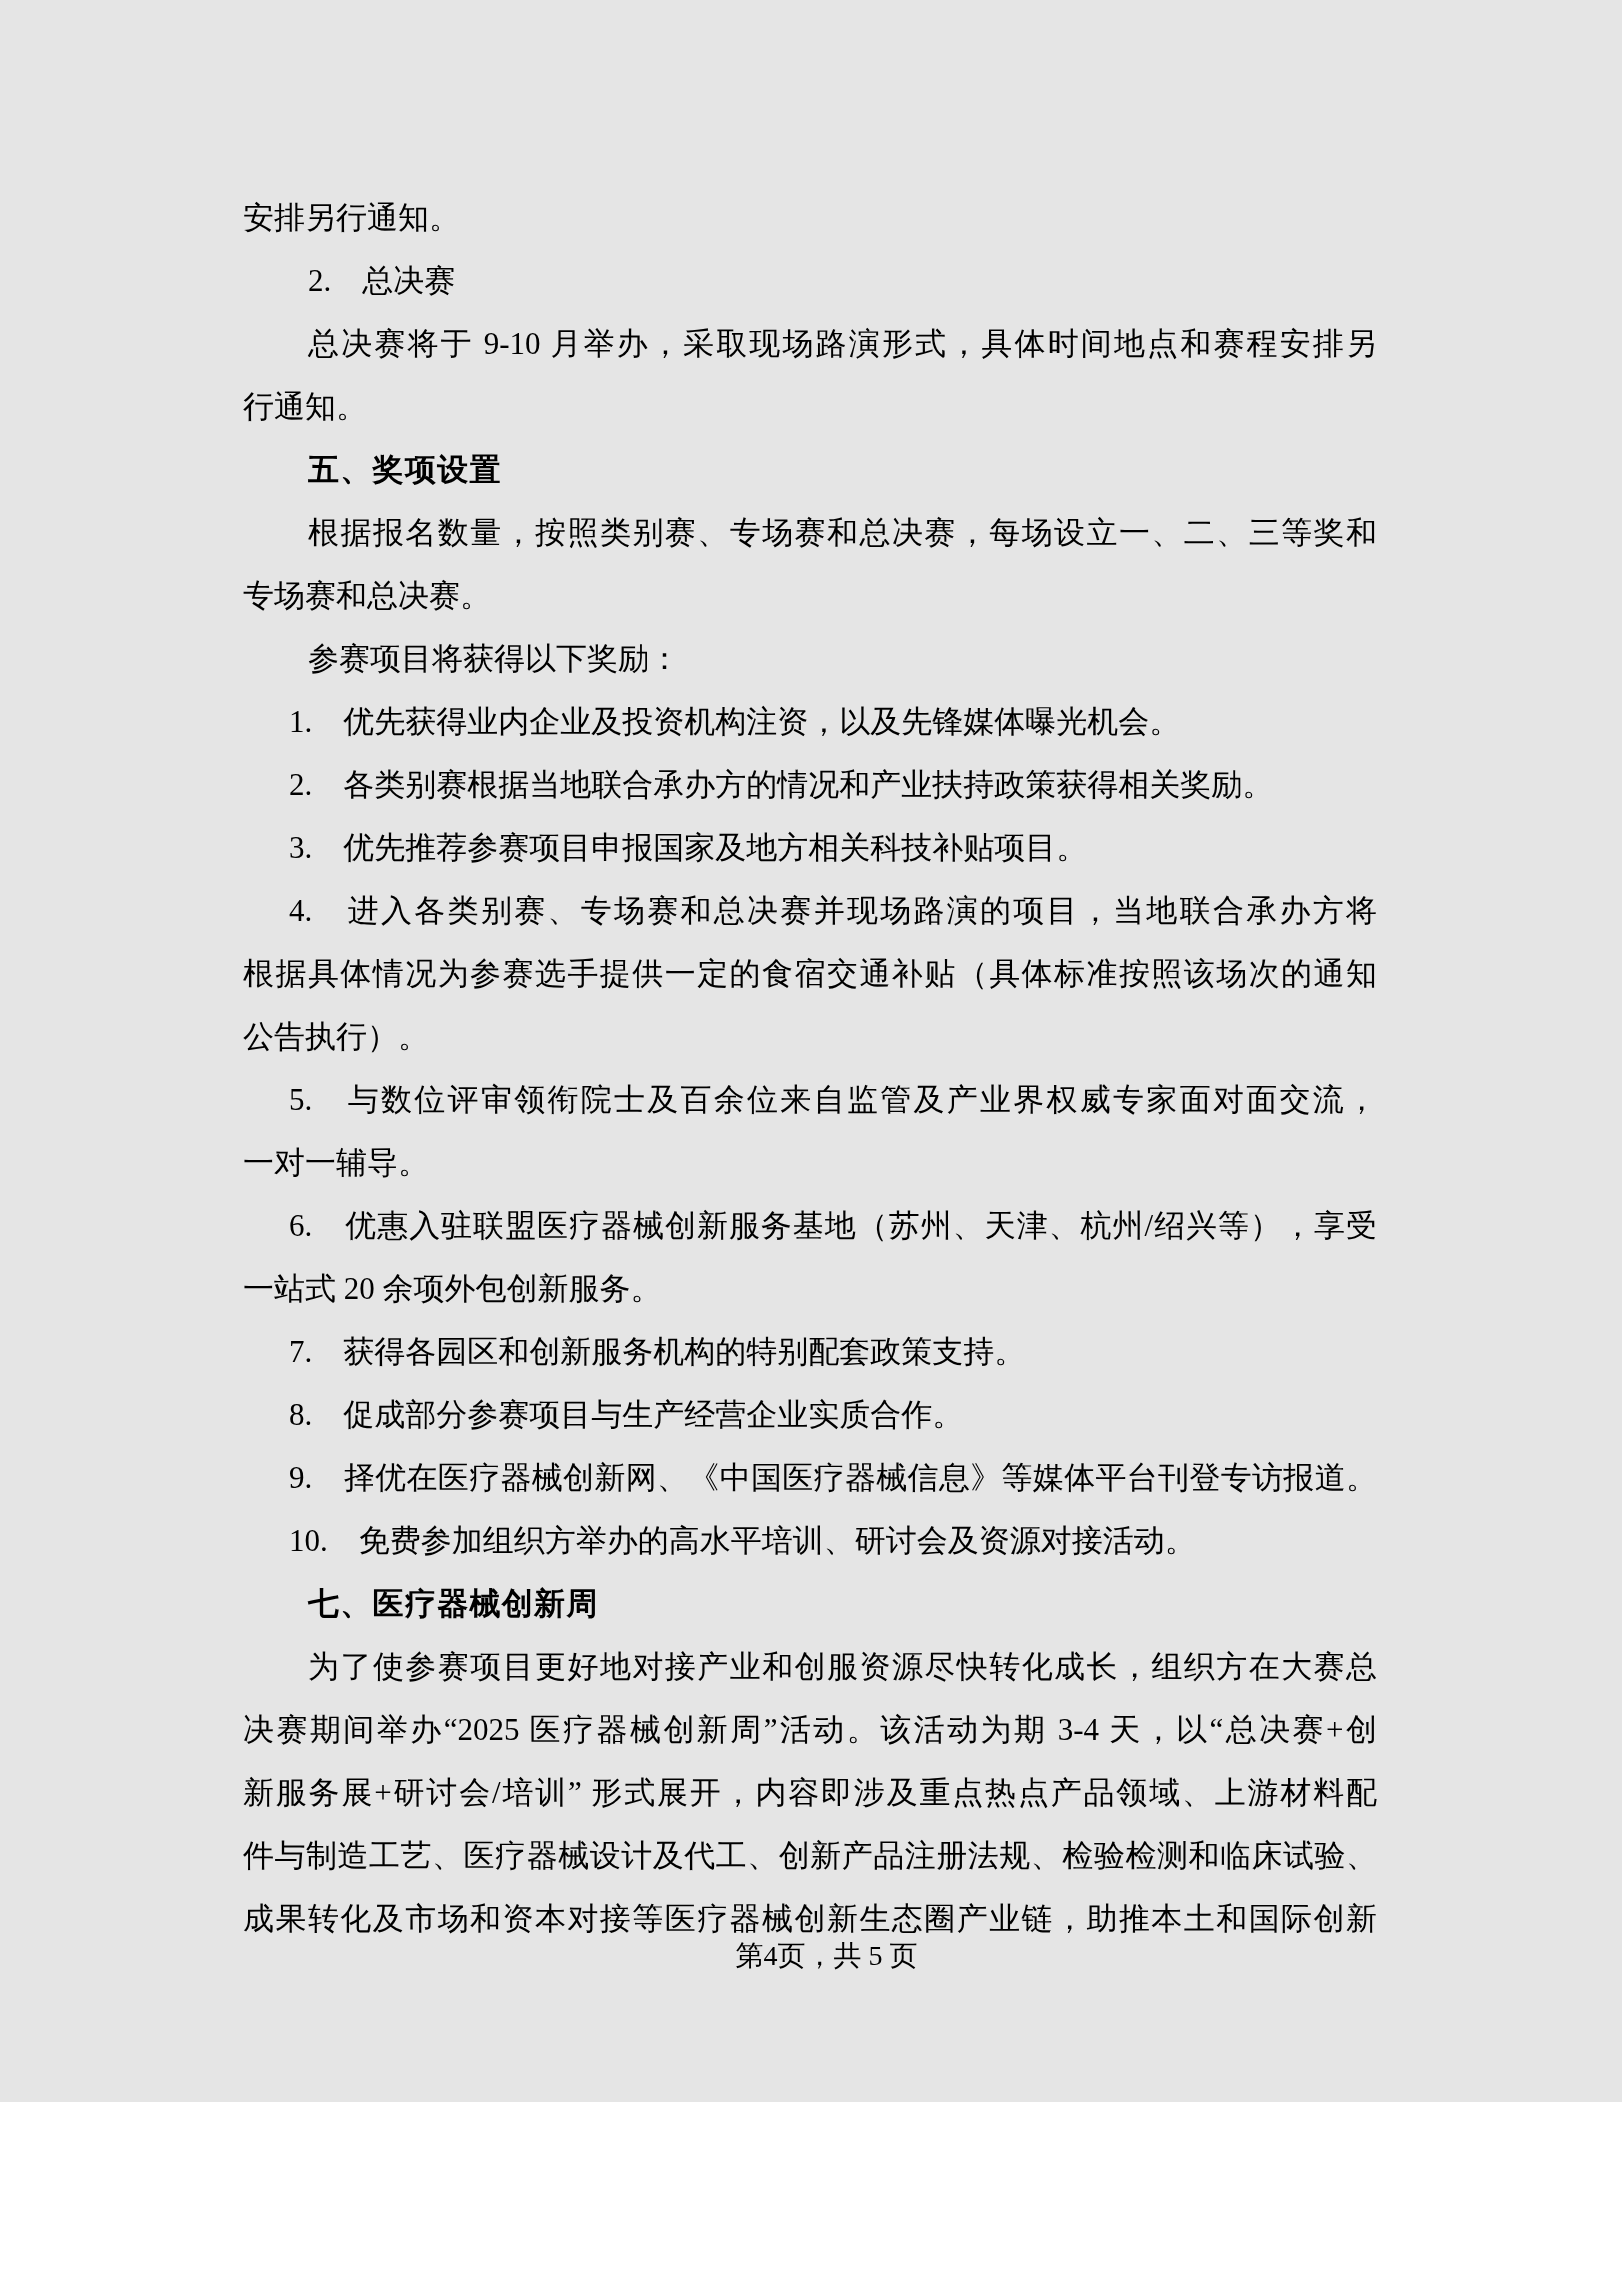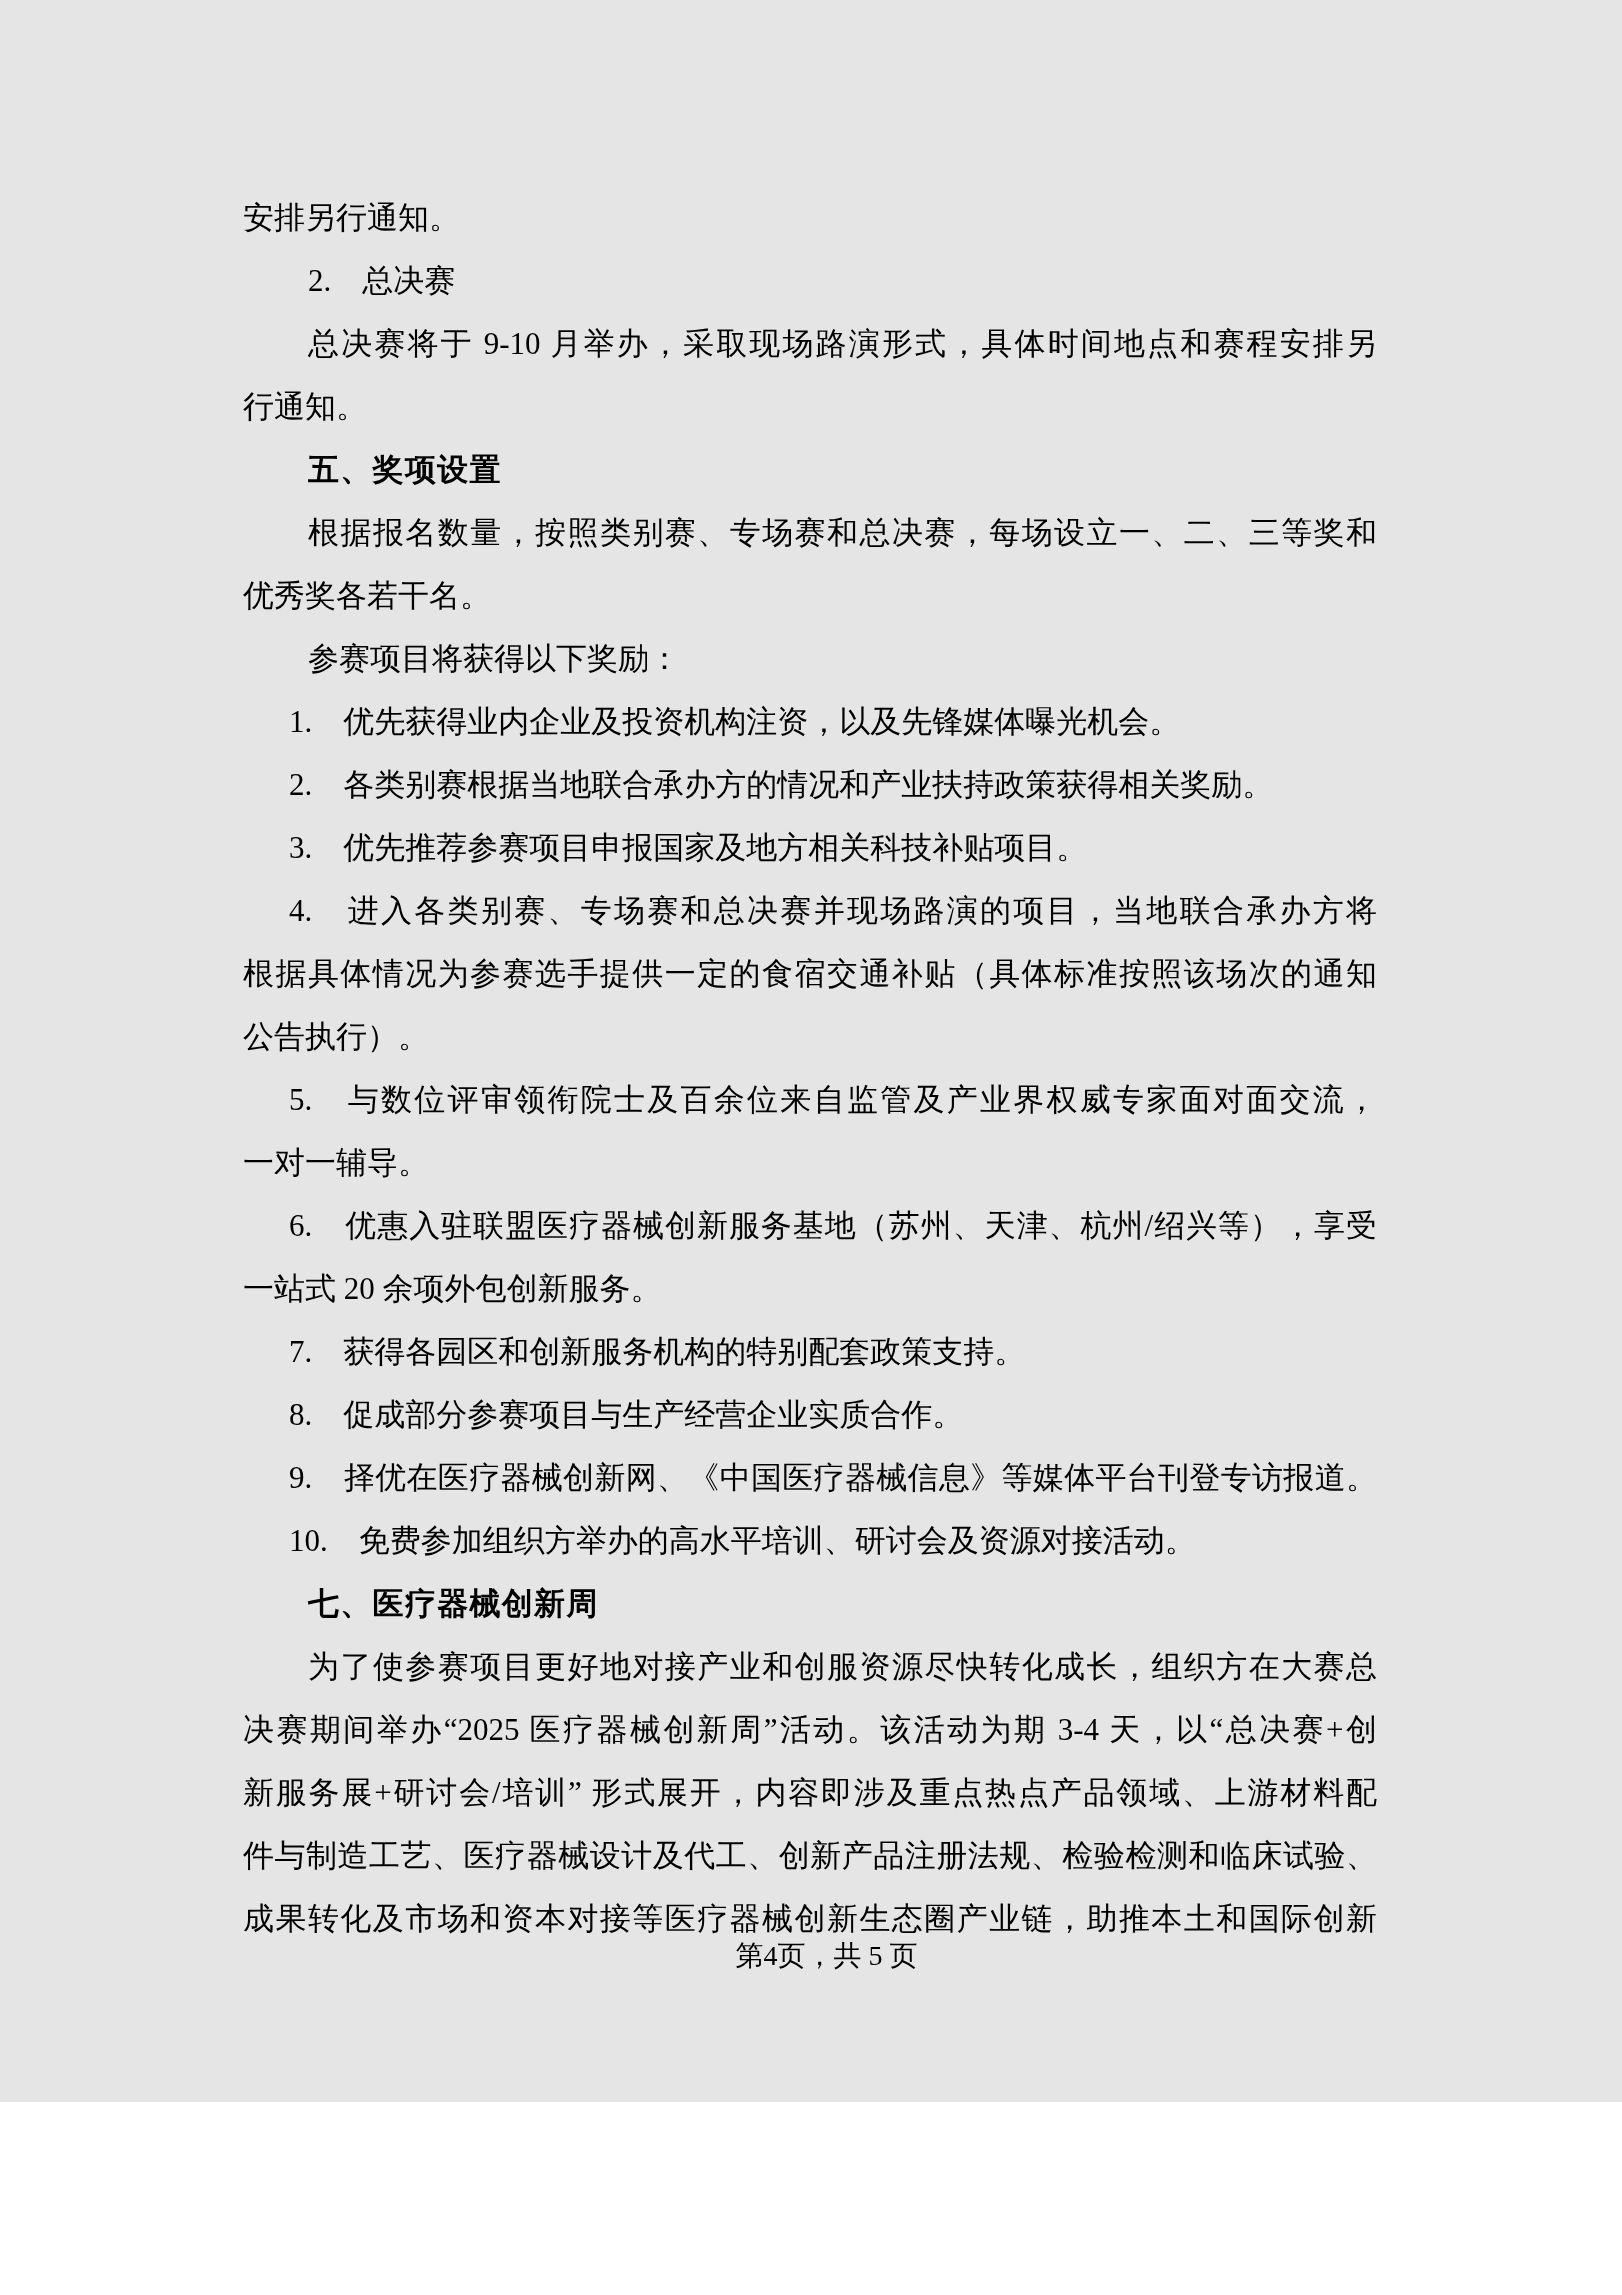--- a/index.html
+++ b/index.html
@@ -57,21 +57,21 @@
 <body>
 
 <div class="page">
   <div class="content" id="doc-content">
       <div class="ln t-flush">安排另行通知。</div>
       <div class="ln t-indent">2.　总决赛</div>
       <div class="ln t-indent j">总决赛将于 9-10 月举办，采取现场路演形式，具体时间地点和赛程安排另</div>
       <div class="ln t-flush">行通知。</div>
       <div class="ln t-heading">五、奖项设置</div>
       <div class="ln t-indent j">根据报名数量，按照类别赛、专场赛和总决赛，每场设立一、二、三等奖和</div>
-      <div class="ln t-flush">优秀奖各若干名。</div>
+      <div class="ln t-flush">专场赛和总决赛。</div>
       <div class="ln t-indent">参赛项目将获得以下奖励：</div>
       <div class="ln t-list">1.　优先获得业内企业及投资机构注资，以及先锋媒体曝光机会。</div>
       <div class="ln t-list">2.　各类别赛根据当地联合承办方的情况和产业扶持政策获得相关奖励。</div>
       <div class="ln t-list">3.　优先推荐参赛项目申报国家及地方相关科技补贴项目。</div>
       <div class="ln t-list j">4.　进入各类别赛、专场赛和总决赛并现场路演的项目，当地联合承办方将</div>
       <div class="ln t-flush j">根据具体情况为参赛选手提供一定的食宿交通补贴（具体标准按照该场次的通知</div>
       <div class="ln t-flush">公告执行）。</div>
       <div class="ln t-list j">5.　与数位评审领衔院士及百余位来自监管及产业界权威专家面对面交流，</div>
       <div class="ln t-flush">一对一辅导。</div>
       <div class="ln t-list j">6.　优惠入驻联盟医疗器械创新服务基地（苏州、天津、杭州/绍兴等），享受</div>

